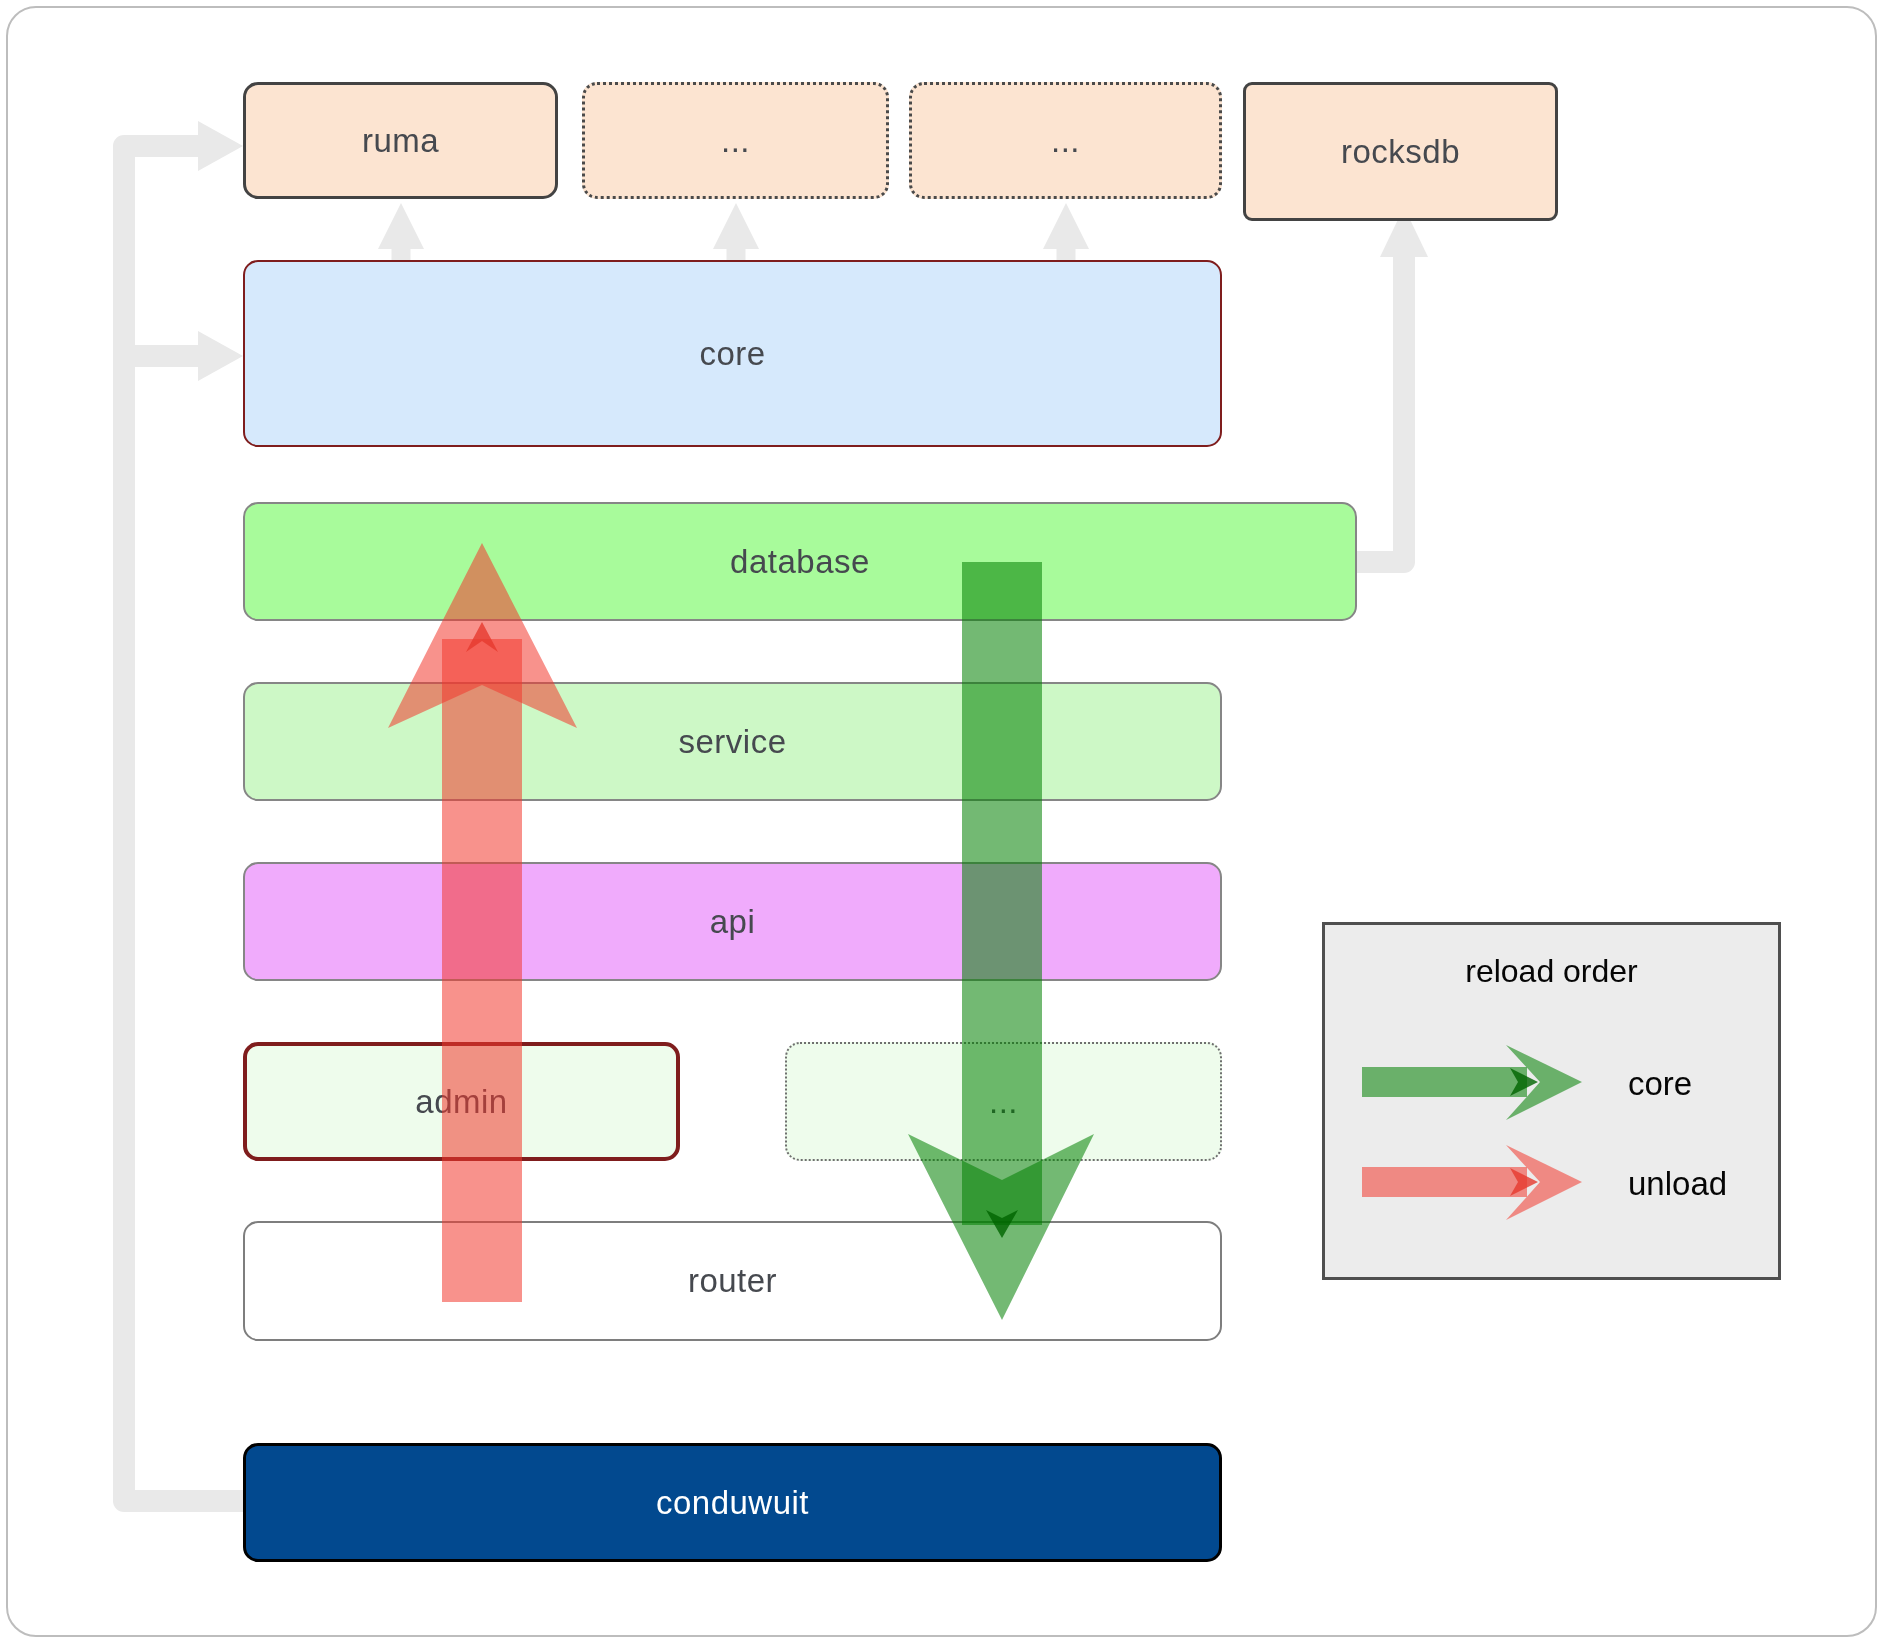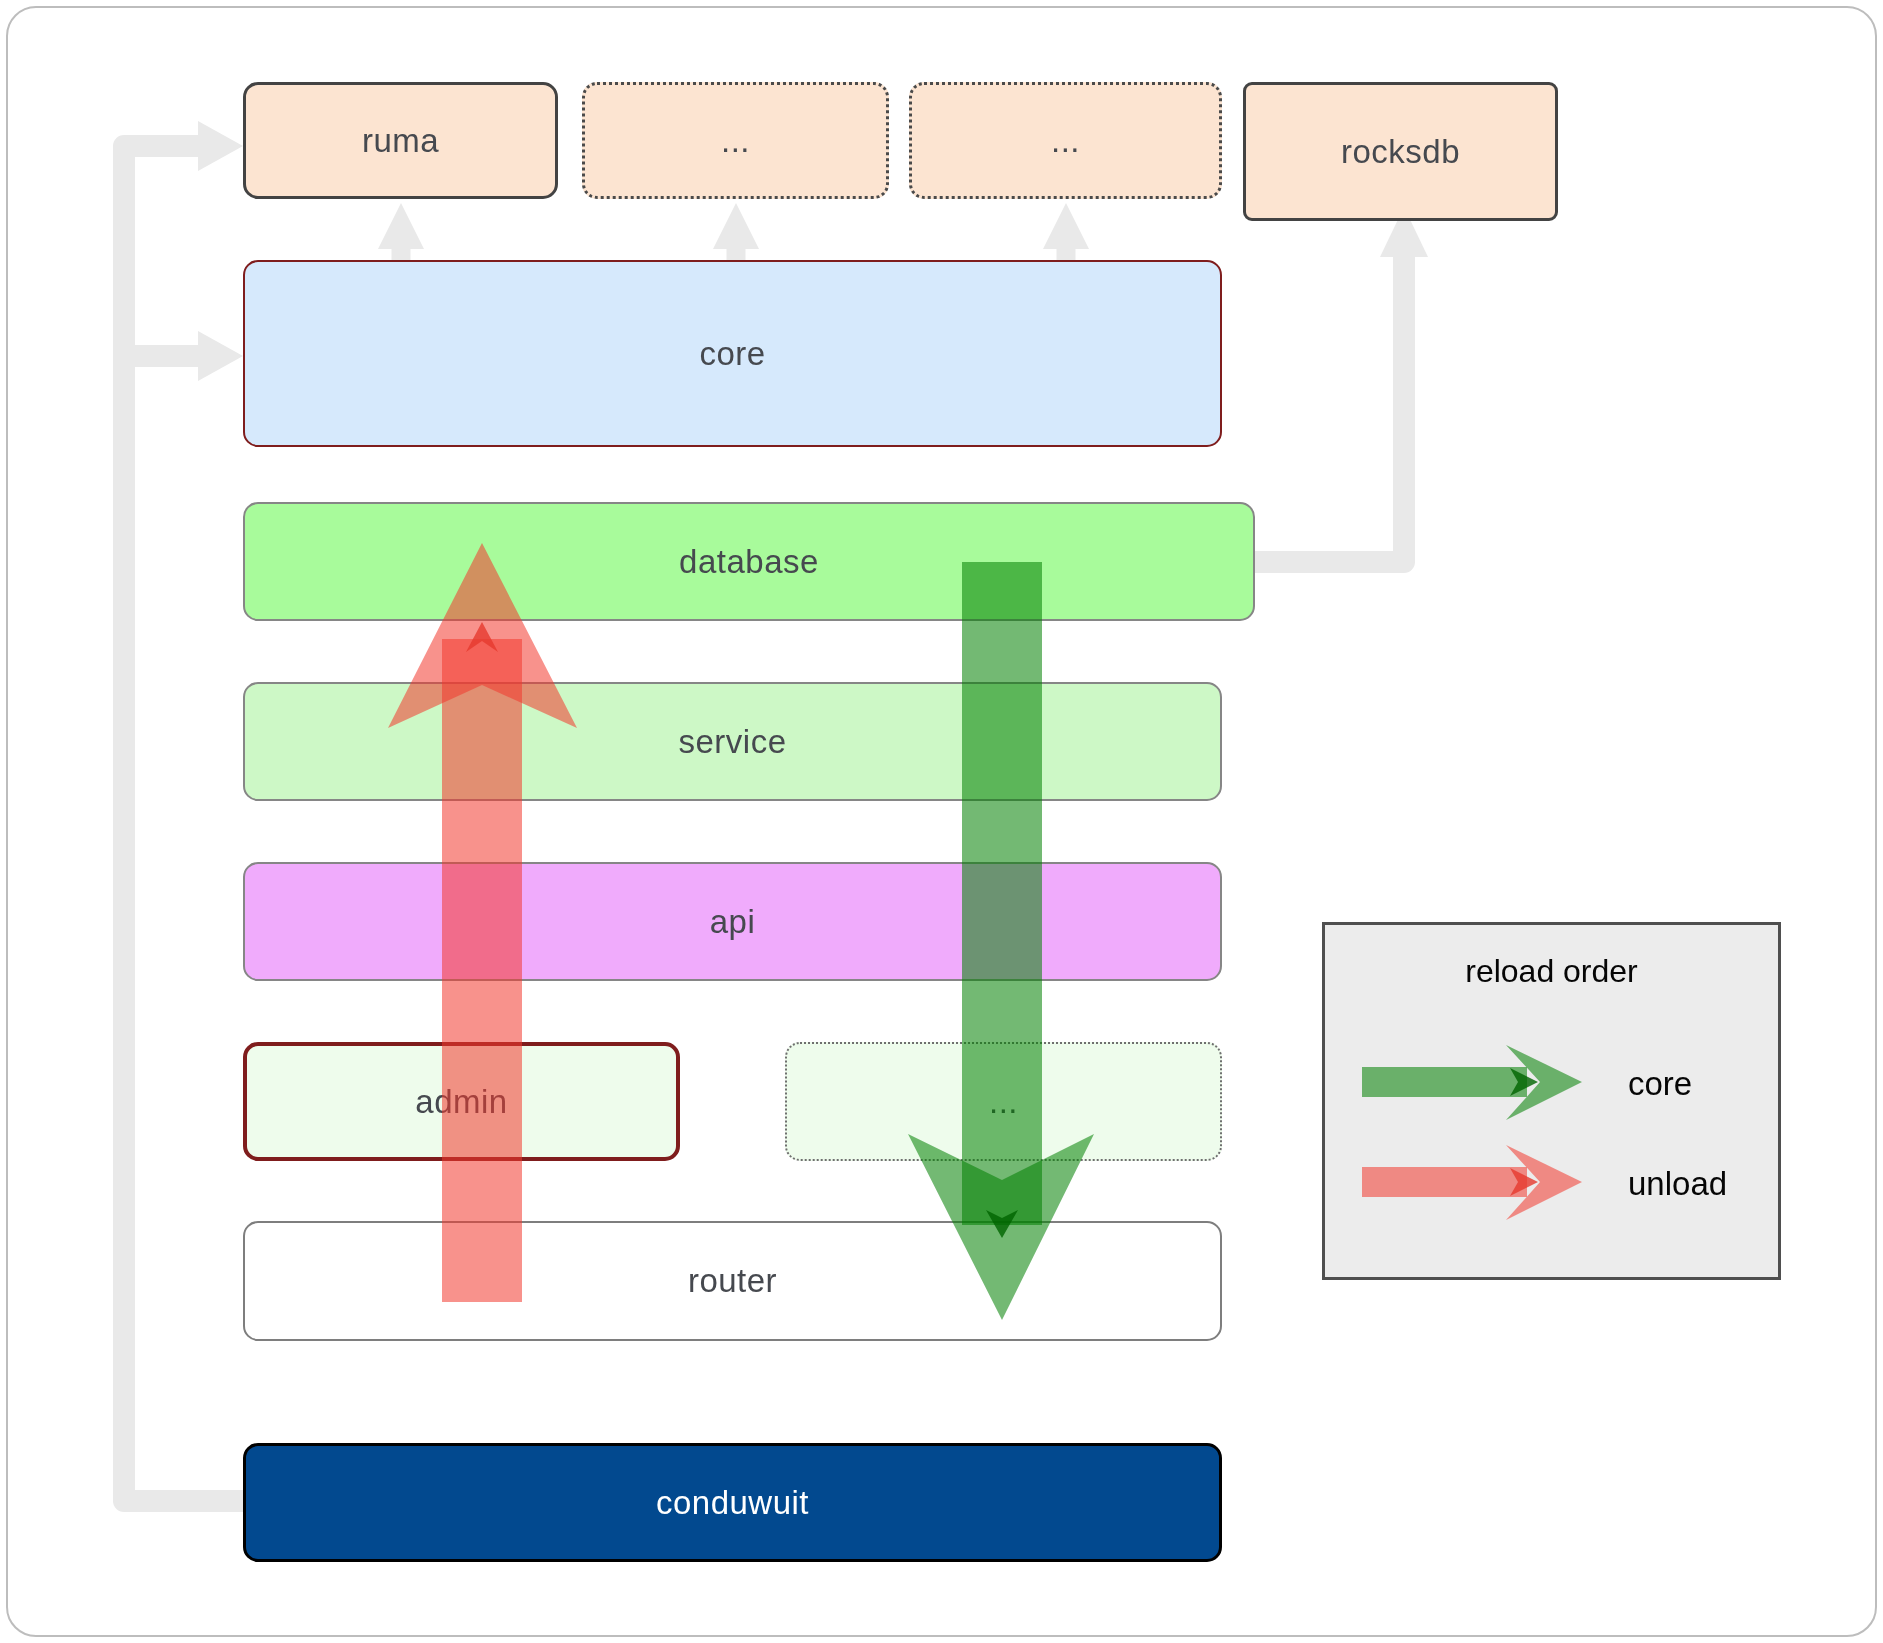--- a/index.html
+++ b/index.html
@@ -78,21 +78,21 @@
     <span>...</span>
   </div>
   <div class="box dep" style="left:1243px;top:82px;width:315px;height:139px;border-radius:9px;">
     <span>rocksdb</span>
   </div>
 
   <div class="box core-box" style="left:243px;top:260px;width:979px;height:187px;">
     <span>core</span>
   </div>
 
-  <div class="box db-box" style="left:243px;top:502px;width:1012px;height:119px;">
+  <div class="box db-box" style="left:243px;top:502px;width:1114px;height:119px;">
     <span>database</span>
   </div>
 
   <div class="box service-box" style="left:243px;top:682px;width:979px;height:119px;">
     <span>service</span>
   </div>
 
   <div class="box api-box" style="left:243px;top:862px;width:979px;height:119px;">
     <span>api</span>
   </div>

